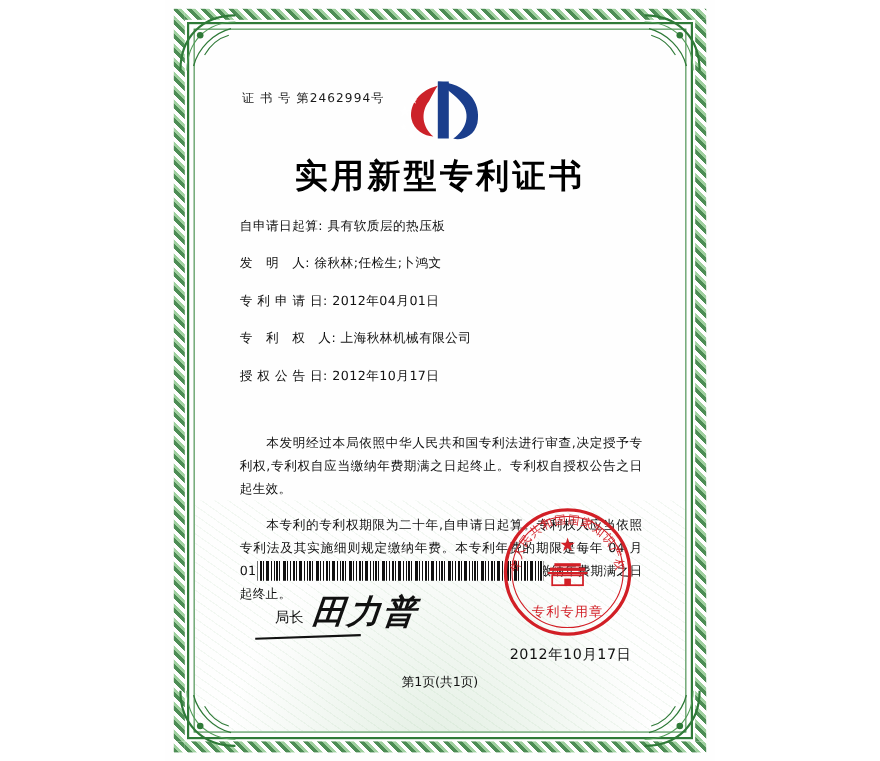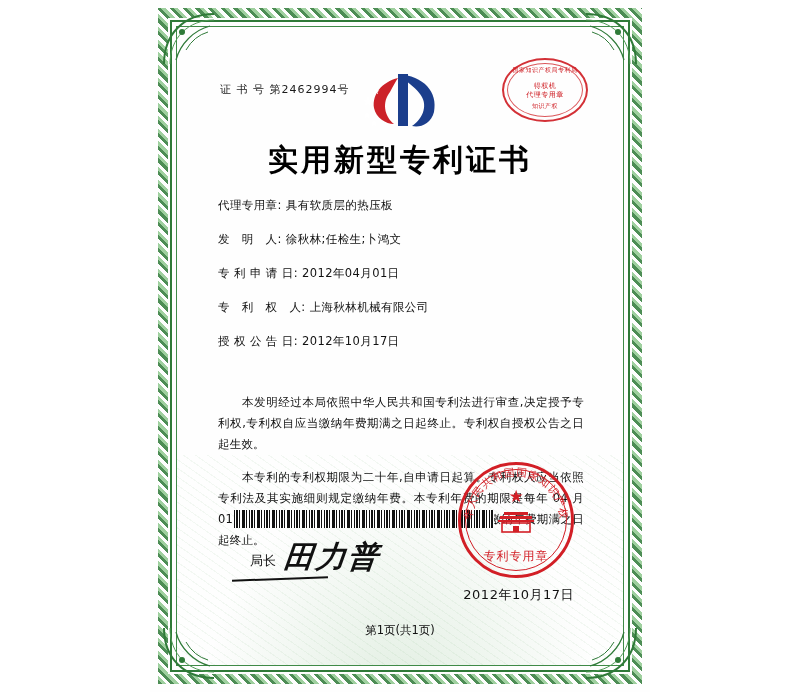--- a/index.html
+++ b/index.html
@@ -302,21 +302,21 @@
     right: 36px;
     bottom: 48px;
     font-size: 13px;
     color: #111;
     letter-spacing: .5px;
   }
 
   .page-no {
     position: absolute;
     left: 0; right: 0;
-    bottom: 14px;
+    bottom: 24px;
     text-align: center;
     font-size: 11.5px;
     color: #111;
   }
 </style>
 </head>
 <body>
 
 <div class="page">
   <div class="sheet">
@@ -374,34 +374,26 @@
           <path d="M44 10 C28 14 18 26 20 40 C22 50 32 56 40 56 C30 48 28 34 36 24 C39 18 42 13 44 10 Z" fill="#cc2229"></path>
           <g fill="#ffffff">
             <polygon points="14,28 15.4,31.8 19.4,31.8 16.2,34.2 17.4,38 14,35.7 10.6,38 11.8,34.2 8.6,31.8 12.6,31.8"></polygon>
             <polygon points="22,20 22.9,22.4 25.4,22.4 23.4,23.9 24.1,26.3 22,24.8 19.9,26.3 20.6,23.9 18.6,22.4 21.1,22.4"></polygon>
             <polygon points="13,44 13.9,46.4 16.4,46.4 14.4,47.9 15.1,50.3 13,48.8 10.9,50.3 11.6,47.9 9.6,46.4 12.1,46.4"></polygon>
             <polygon points="20,52 20.9,54.4 23.4,54.4 21.4,55.9 22.1,58.3 20,56.8 17.9,58.3 18.6,55.9 16.6,54.4 19.1,54.4"></polygon>
           </g>
         </svg>
       </div>
 
-      <div class="seal-agency">
-        <div class="ring"></div>
-        <div class="ring2"></div>
-        <div class="txt t1">国家知识产权局专利局</div>
-        <div class="txt t2">得权机</div>
-        <div class="txt t3">代理专用章</div>
-        <div class="txt t4">知识产权</div>
-      </div>
 
       <div class="title">实用新型专利证书</div>
 
       <div class="fields">
         <div class="field">
-          <span class="lab">代理专用章:</span>
+          <span class="lab">自申请日起算:</span>
           <span class="val">具有软质层的热压板</span>
         </div>
         <div class="field">
           <span class="lab">发　明　人:</span>
           <span class="val">徐秋林;任检生;卜鸿文</span>
         </div>
         <div class="field">
           <span class="lab">专 利 申 请 日:</span>
           <span class="val">2012年04月01日</span>
         </div>

